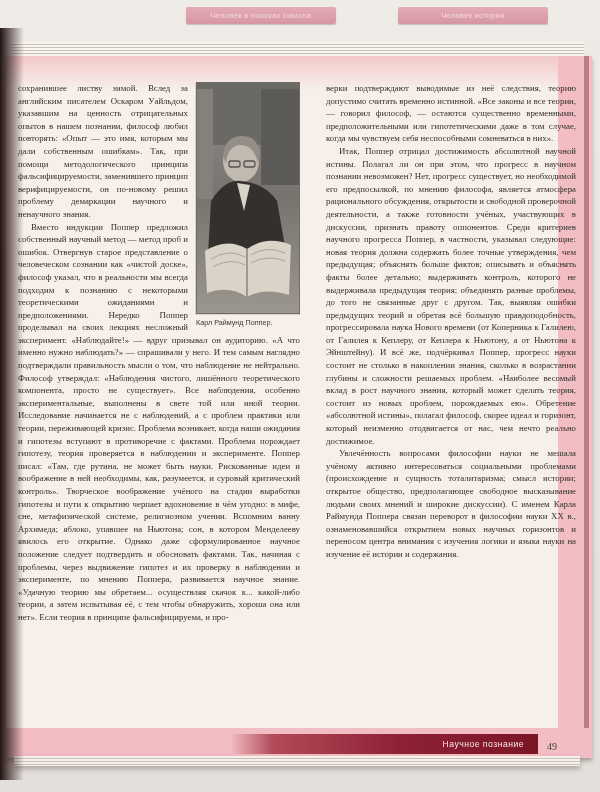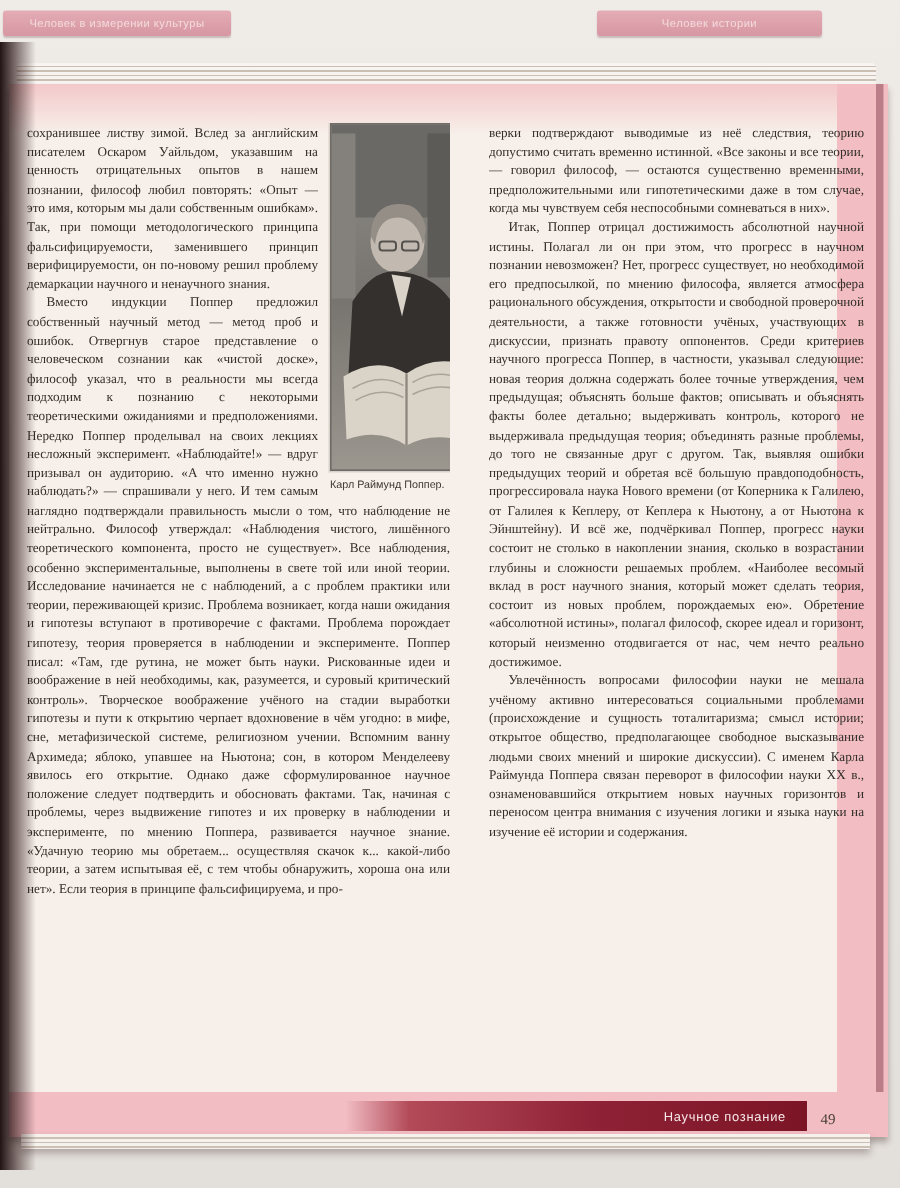--- a/index.html
+++ b/index.html
@@ -54,21 +54,21 @@
   
   .content{position:absolute;top:26px;left:12px;right:40px;bottom:30px;z-index:3;color:#332e29;}
   .col{position:absolute;top:0;height:100%;overflow:hidden;text-align:justify;
        font-size:8.8px;line-height:12.6px;}
   .col-left{left:0;width:282px;}
   .col-right{left:308px;width:250px;}
   .para{margin:0;text-indent:13px;}
   .para.first{text-indent:0;}
 
   
-  .photo-fig{float:right;width:80px;margin:0 0 3px 8px;}
+  .photo-fig{float:right;width:104px;margin:0 0 3px 8px;}
   .photo{width:102px;height:230px;border:1px solid #6f6b66;box-shadow:0 0 0 1px #d9d2ca;background:#7b7874;}
   .photo svg{display:block;}
   .photo-fig figcaption{
     font-family:"Liberation Sans",sans-serif;font-size:7.2px;line-height:10px;
     color:#3c3631;padding-top:4px;text-align:left;text-indent:0;
   }
 
   
   .footer-bar{
     position:absolute;left:224px;bottom:4px;width:308px;height:20px;z-index:4;
@@ -80,22 +80,22 @@
     position:absolute;right:26px;bottom:4px;width:28px;height:14px;z-index:5;
     text-align:center;font-size:10px;line-height:14px;color:#4c413d;
   }
 </style>
 </head>
 <body>
 
 <div class="canvas">
 
   <div class="tabs-row">
-    <div class="tab tab1">
-      <span>Человек в измерении культуры</span>
+    <div class="tab tab2">
+      <span>Человек в поисках смысла</span>
     </div>
     <div class="tab tab3">
       <span>Человек истории</span>
     </div>
   </div>
 
   <div class="page">
     <div class="edge-top"></div>
 
     <div class="surface">

